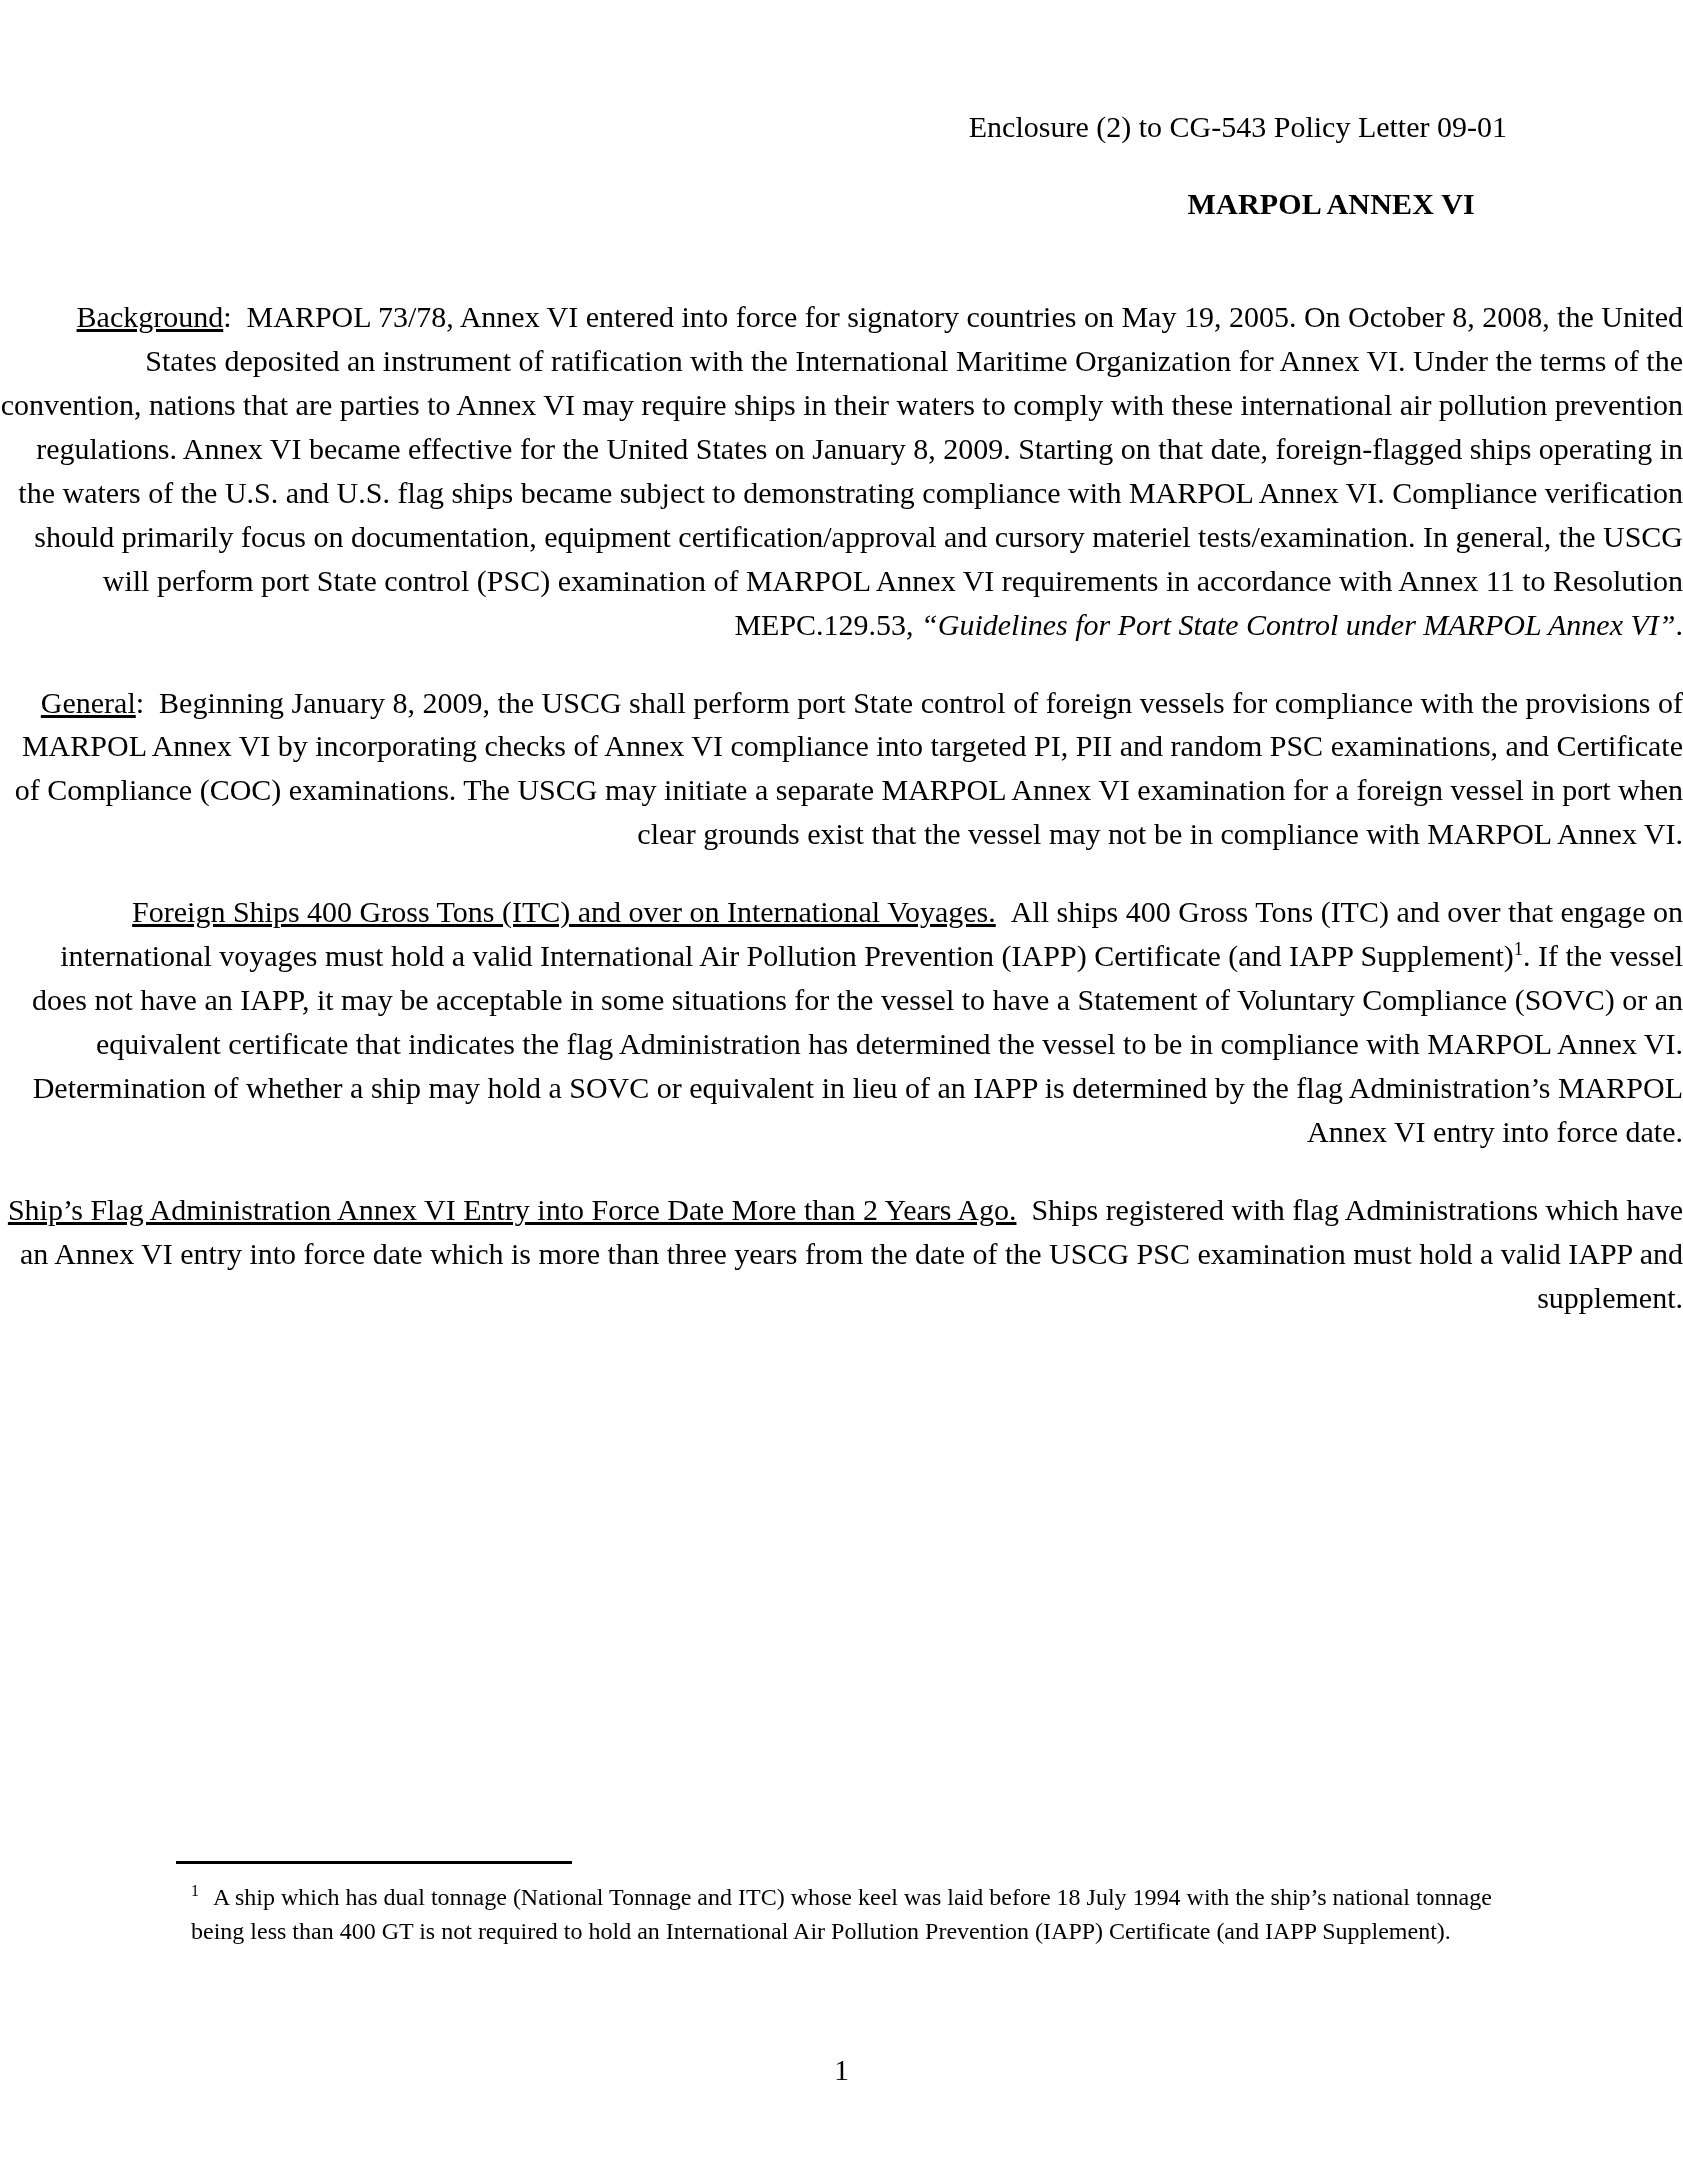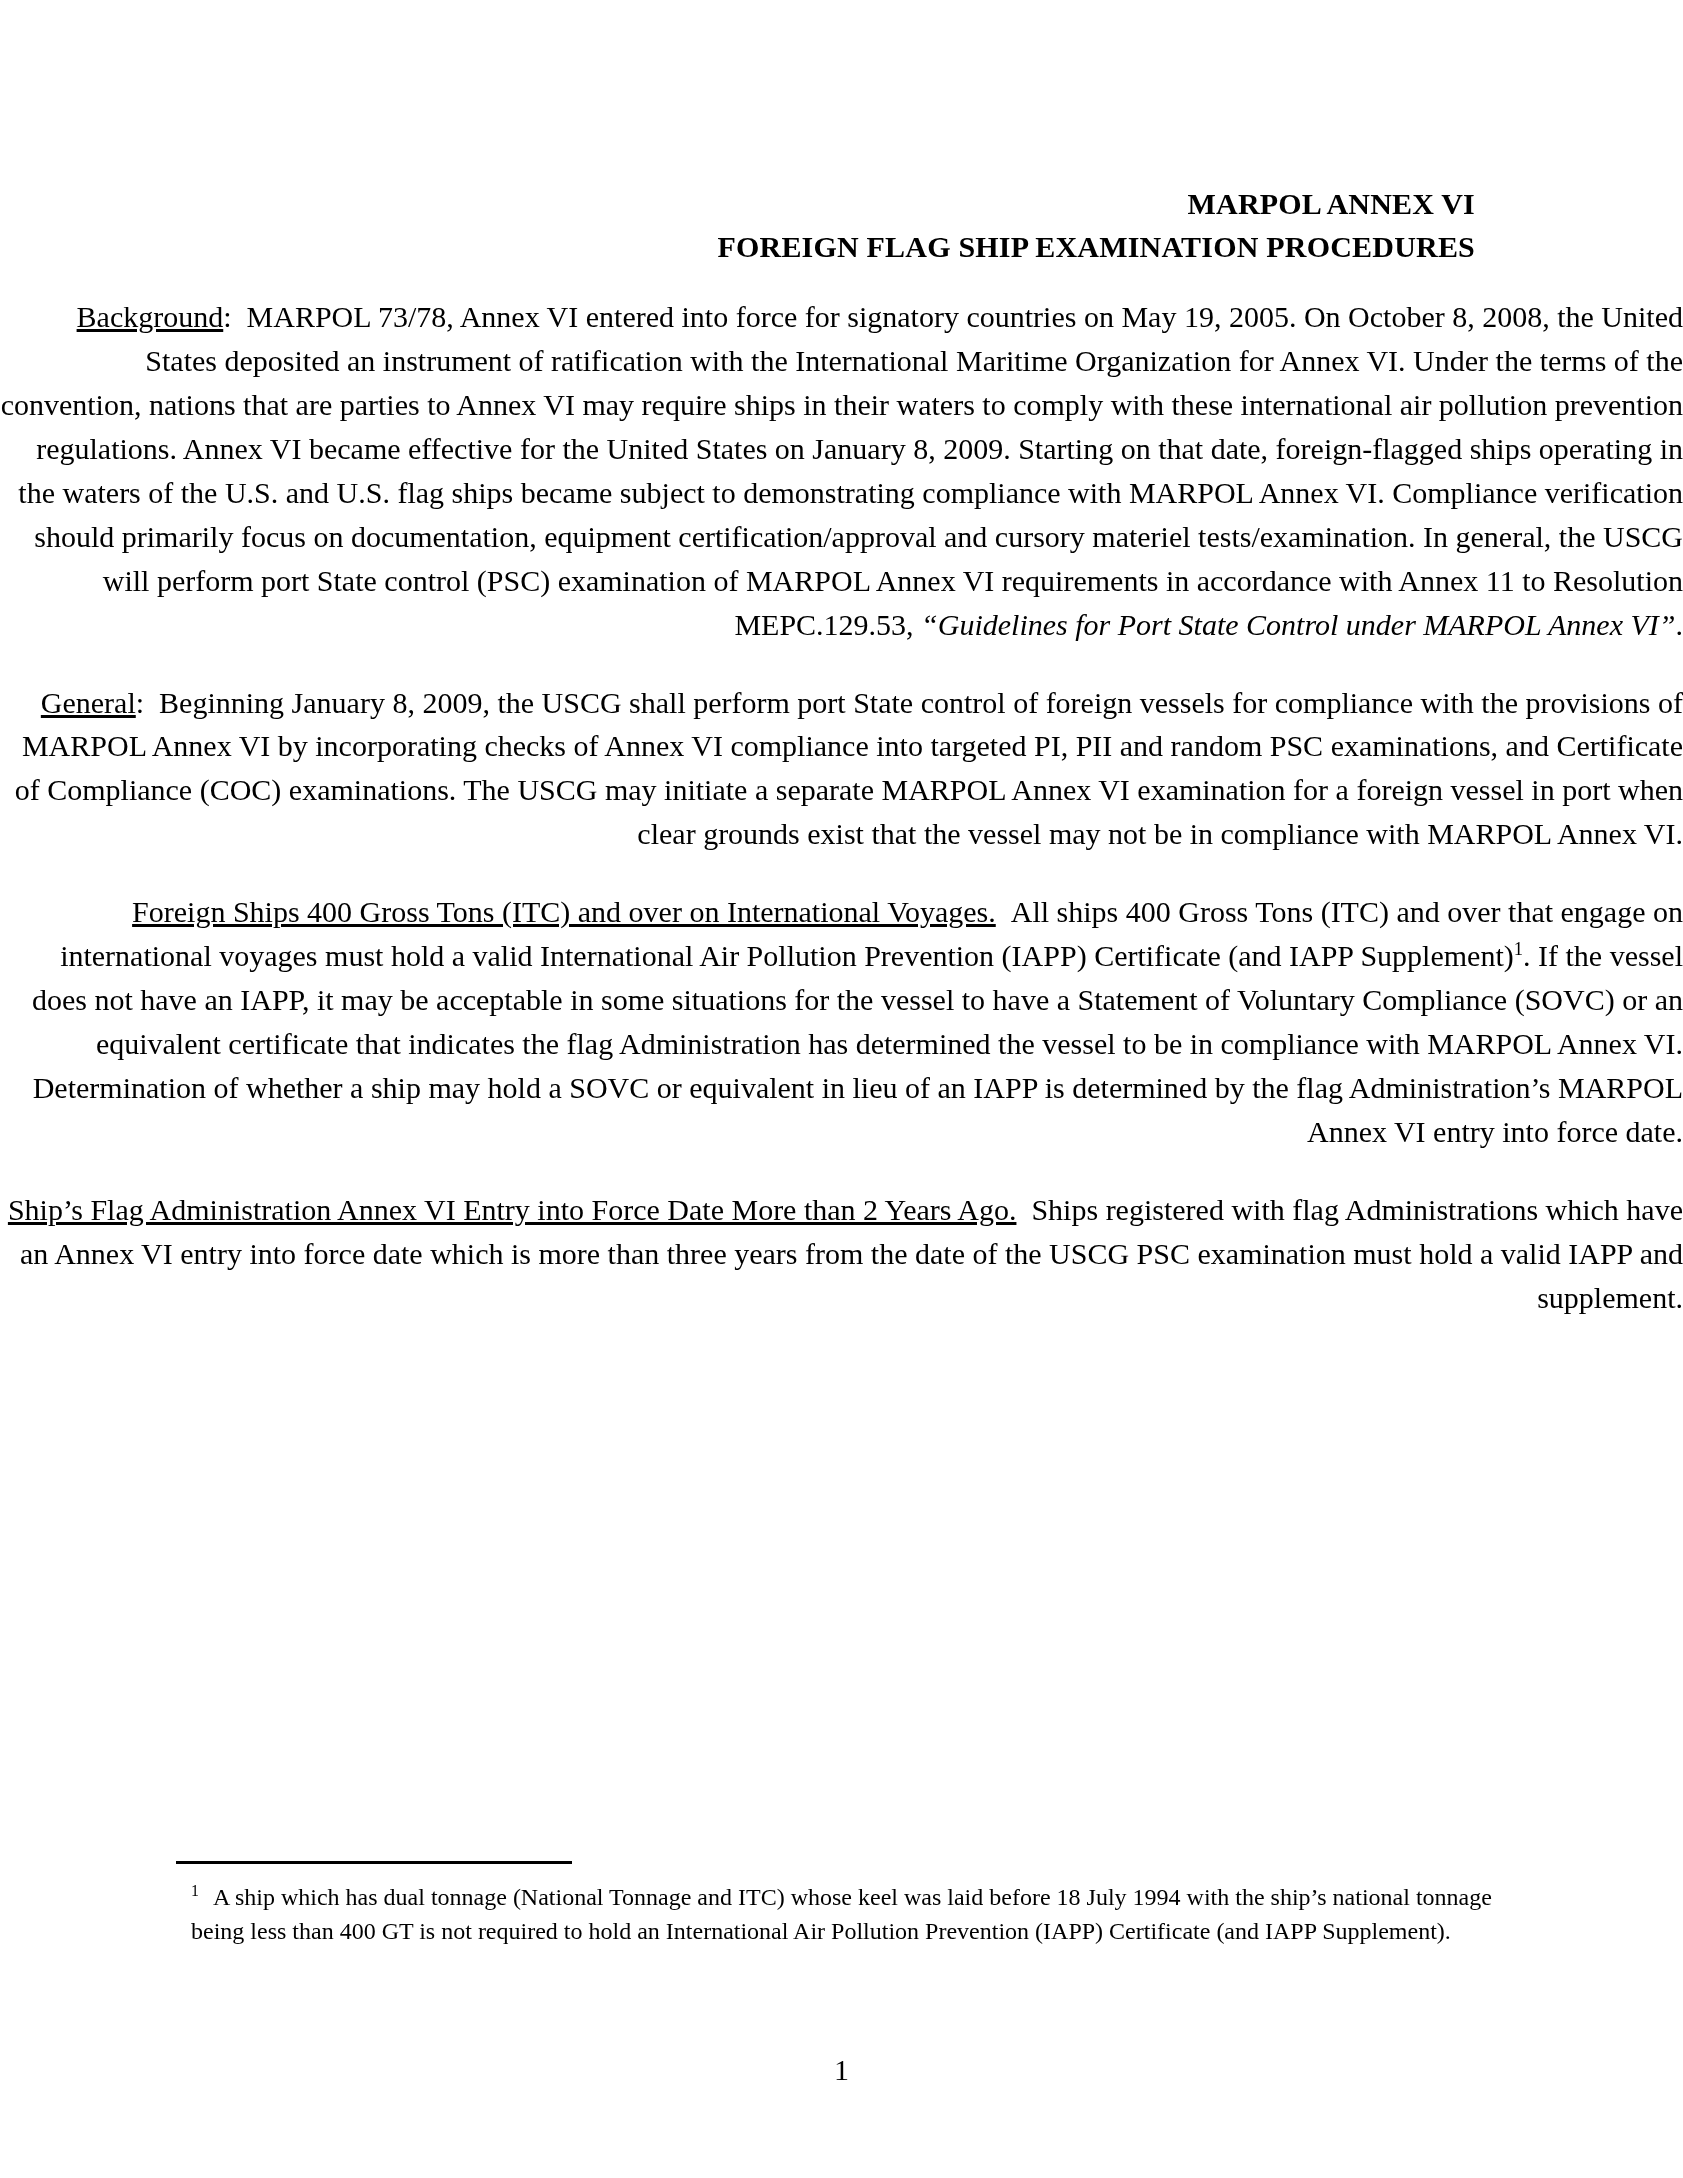--- a/index.html
+++ b/index.html
@@ -128,24 +128,24 @@
     width: 1683px;
     text-align: center;
     font-size: 30px;
   }
 </style>
 </head>
 <body>
 
 <div class="page">
 
+  <div class="doc-header">Enclosure (2) to CG-543 Policy Letter 09-01</div>
 
   <div class="title-block">
     <div class="title-line">MARPOL ANNEX VI</div>
-    <div class="title-line">FOREIGN FLAG SHIP EXAMINATION PROCEDURES</div>
   </div>
 
   <div class="body-area">
 
     <p class="para lvl1 gap-large">
       <span class="u">Background</span><span>:</span>&nbsp;&nbsp;<span>MARPOL 73/78, Annex VI entered into force for signatory countries on May 19, 2005.  On October 8, 2008, the United States deposited an instrument of ratification with the International Maritime Organization for Annex VI.  Under the terms of the convention, nations that are parties to Annex VI may require ships in their waters to comply with these international air pollution prevention regulations.  Annex VI became effective for the United States on January 8, 2009.  Starting on that date, foreign-flagged ships operating in the waters of the U.S. and U.S. flag ships became subject to demonstrating compliance with MARPOL Annex VI.  Compliance verification should primarily focus on documentation, equipment certification/approval and cursory materiel tests/examination.  In general, the USCG will perform port State control (PSC) examination of MARPOL Annex VI requirements in accordance with Annex 11 to Resolution MEPC.129.53,</span> <span class="it">“Guidelines for Port State Control under MARPOL Annex VI”</span><span>.</span>
     </p>
 
     <p class="para lvl1 gap-xl">
       <span class="u">General</span><span>:</span>&nbsp;&nbsp;<span>Beginning January 8, 2009, the USCG shall perform port State control of foreign vessels for compliance with the provisions of MARPOL Annex VI by incorporating checks of Annex VI compliance into targeted PI, PII and random PSC examinations, and Certificate of Compliance (COC) examinations.  The USCG may initiate a separate MARPOL Annex VI examination for a foreign vessel in port when clear grounds exist that the vessel may not be in compliance with MARPOL Annex VI.</span>

